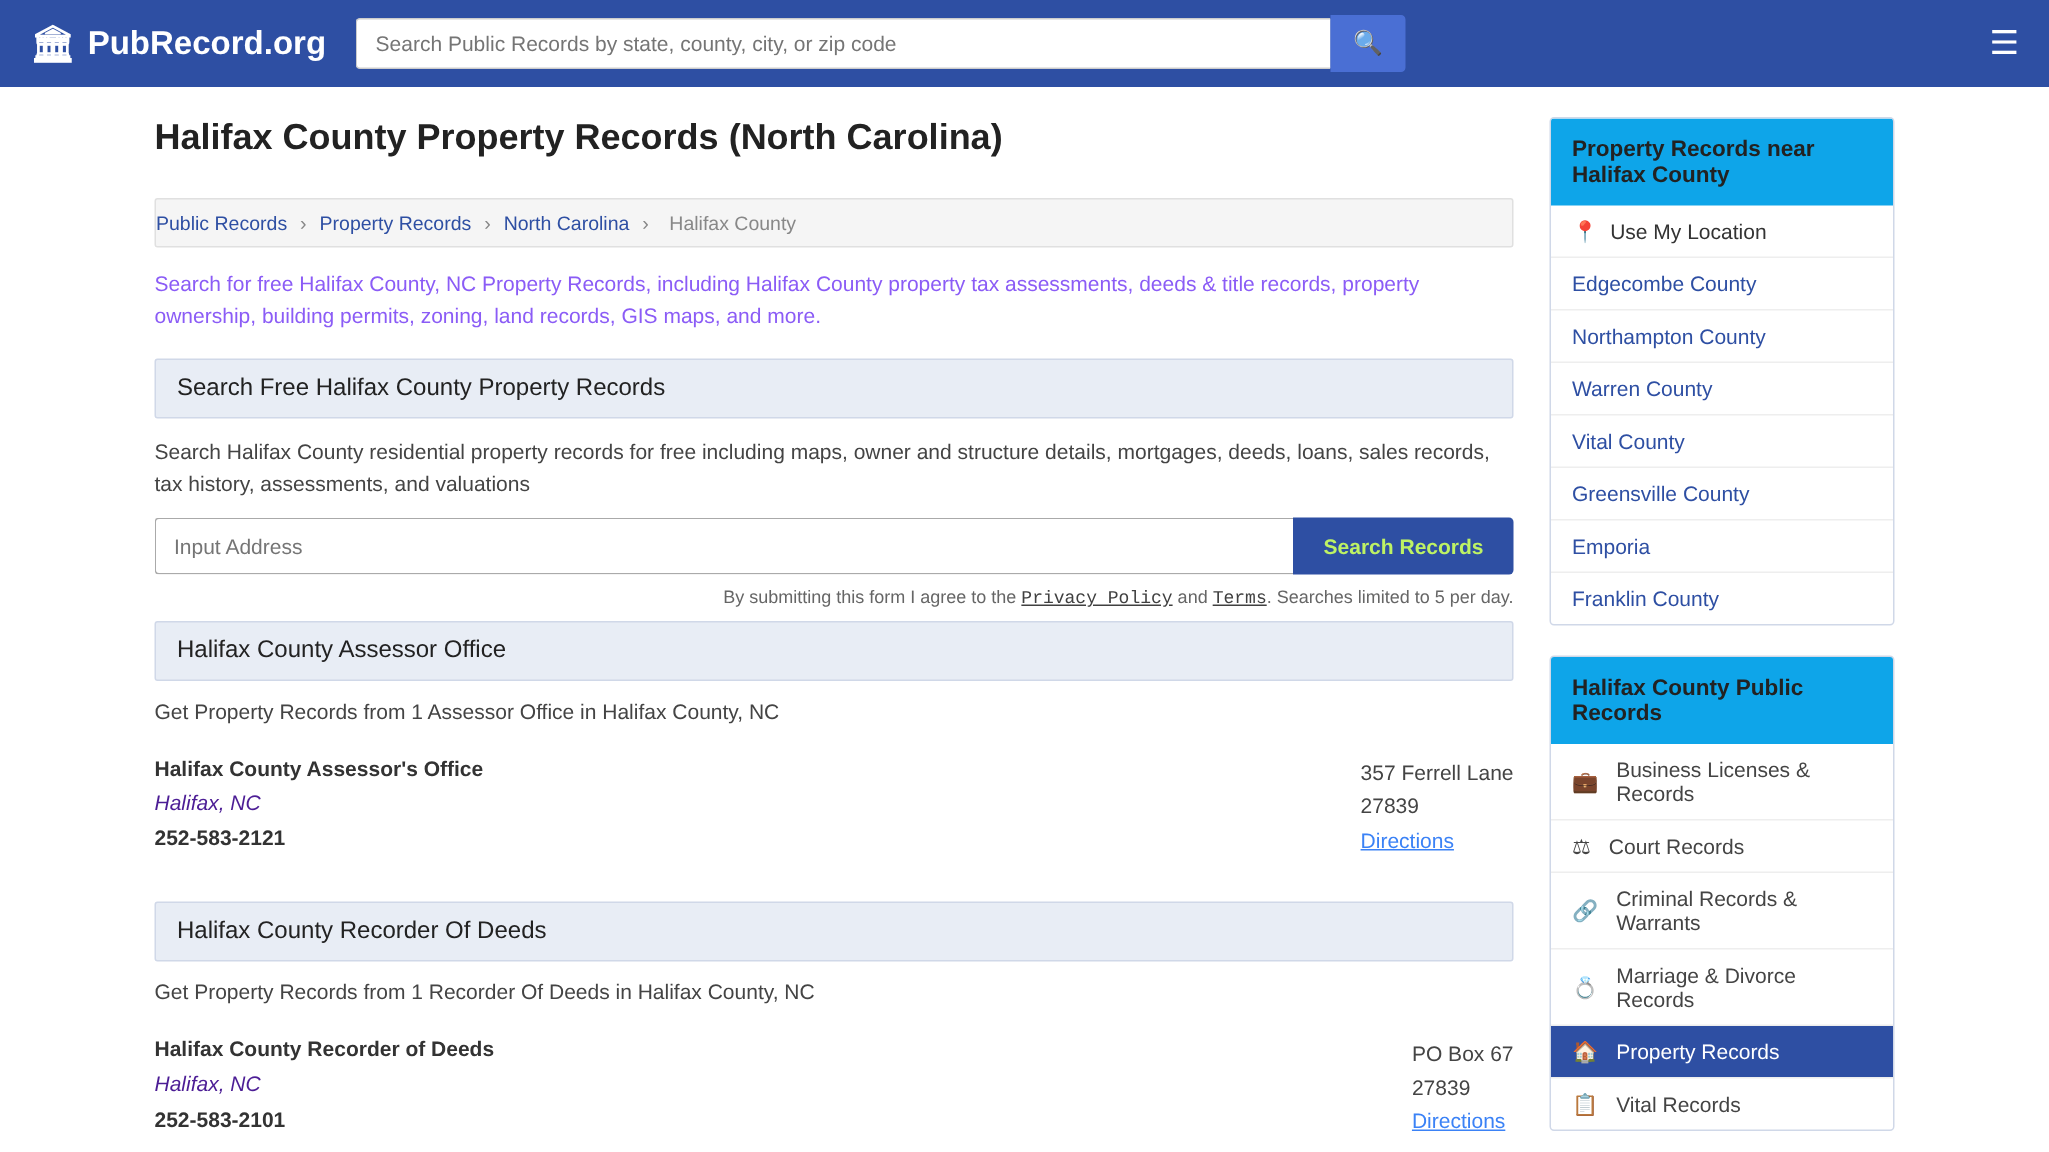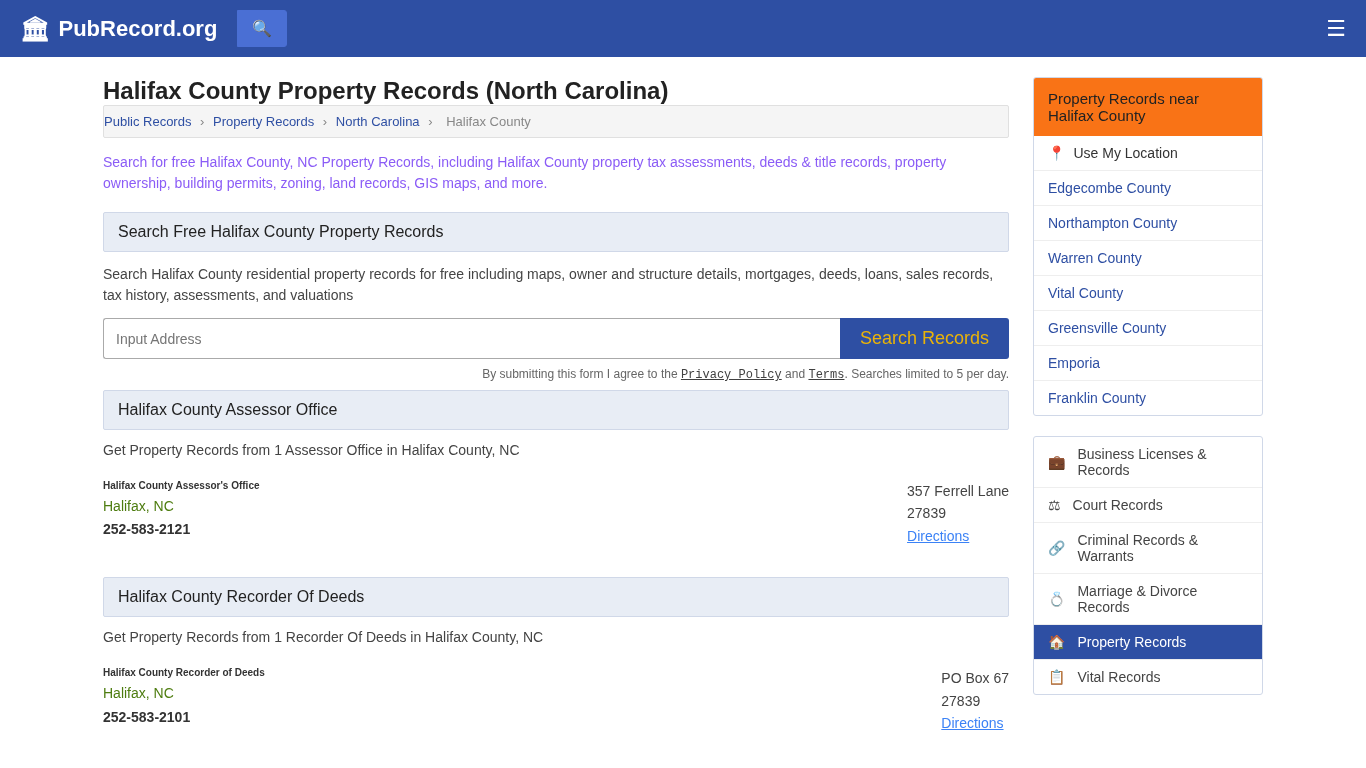--- a/index.html
+++ b/index.html
@@ -73,21 +73,21 @@
     .sidebar {
       width: 230px;
       flex-shrink: 0;
     }
 
     
     .page-title {
       font-size: 24px;
       font-weight: bold;
       color: #222;
-      margin-bottom: 0;
+      margin-bottom: 26px;
     }
 
     
     .breadcrumb {
       background: #f5f5f5;
       border: 1px solid #e0e0e0;
       padding: 8px 0;
       font-size: 13px;
       color: #555;
       margin-bottom: 14px;
@@ -136,25 +136,25 @@
       padding: 10px 12px;
       font-size: 14px;
       border: 1px solid #aaa;
       border-right: none;
       border-radius: 3px 0 0 3px;
       outline: none;
       color: #999;
     }
     .search-records-btn {
       background: #2e4fa3;
-      color: #eab308;
+      color: #bef264;
       border: none;
       padding: 10px 20px;
-      font-size: 18px;
-      font-weight: normal;
+      font-size: 14px;
+      font-weight: bold;
       cursor: pointer;
       border-radius: 0 3px 3px 0;
       white-space: nowrap;
     }
     .form-disclaimer {
       font-size: 12px;
       color: #666;
       text-align: right;
     }
     .form-disclaimer a { color: #404040; font-family: Liberation Mono, monospace; }
@@ -169,27 +169,28 @@
       margin-bottom: 12px;
     }
     .office-card {
       display: flex;
       gap: 40px;
       padding: 10px 0;
     }
     .office-info { flex: 1; }
     .office-name {
       font-weight: bold;
-      font-size: 10px;
+      font-size: 14px;
       margin-bottom: 4px;
     }
     .office-addr {
-      color: #4d7c0f;
+      color: #4c1d95;
       font-size: 14px;
       line-height: 1.6;
+      font-style: italic;
     }
     .office-phone {
       font-weight: bold;
       font-size: 14px;
       margin-top: 4px;
     }
     .office-loc { font-size: 14px; color: #444; line-height: 1.6; }
     .directions-link {
       color: #3b82f6;
       text-decoration: underline;
@@ -198,24 +199,24 @@
     }
 
     
     .sidebar-box {
       border: 1px solid #d0d8e8;
       border-radius: 3px;
       margin-bottom: 20px;
       overflow: hidden;
     }
     .sidebar-box-header {
-      background: #f97316;
+      background: #0ea5e9;
       padding: 12px 14px;
       font-size: 15px;
-      font-weight: normal;
+      font-weight: bold;
       color: #222;
     }
     .sidebar-list {
       list-style: none;
       padding: 0;
     }
     .sidebar-list li {
       border-bottom: 1px solid #eee;
     }
     .sidebar-list li:last-child { border-bottom: none; }
@@ -248,20 +249,21 @@
 </head>
 <body>
 
 <header>
   <div class="header">
     <a class="logo-area" href="#">
       <span class="logo-icon">🏛</span>
       <span>PubRecord.org</span>
     </a>
     <div class="search-bar-wrap">
+      <input class="header-search-input" type="text" placeholder="Search Public Records by state, county, city, or zip code" style="">
       <button class="header-search-btn">🔍</button>
     </div>
     <button class="header-menu-btn">☰</button>
   </div>
 </header>
 
 <div class="main-container">
 
   <div class="content">
 
@@ -361,20 +363,23 @@
         <li>
             <a href="#" class="plain-link">Emporia</a>
           </li>
         <li>
             <a href="#" class="plain-link">Franklin County</a>
           </li>
       </ul>
     </div>
 
     <div class="sidebar-box">
+      <div class="sidebar-box-header">
+        <span>Halifax County Public Records</span>
+      </div>
       <ul class="sidebar-list sidebar-public-records">
         <li>
           <a href="#">
             <span class="icon">💼</span>
             <span>Business Licenses &amp; Records</span>
           </a>
         </li>
         <li>
           <a href="#">
             <span class="icon">⚖</span>

